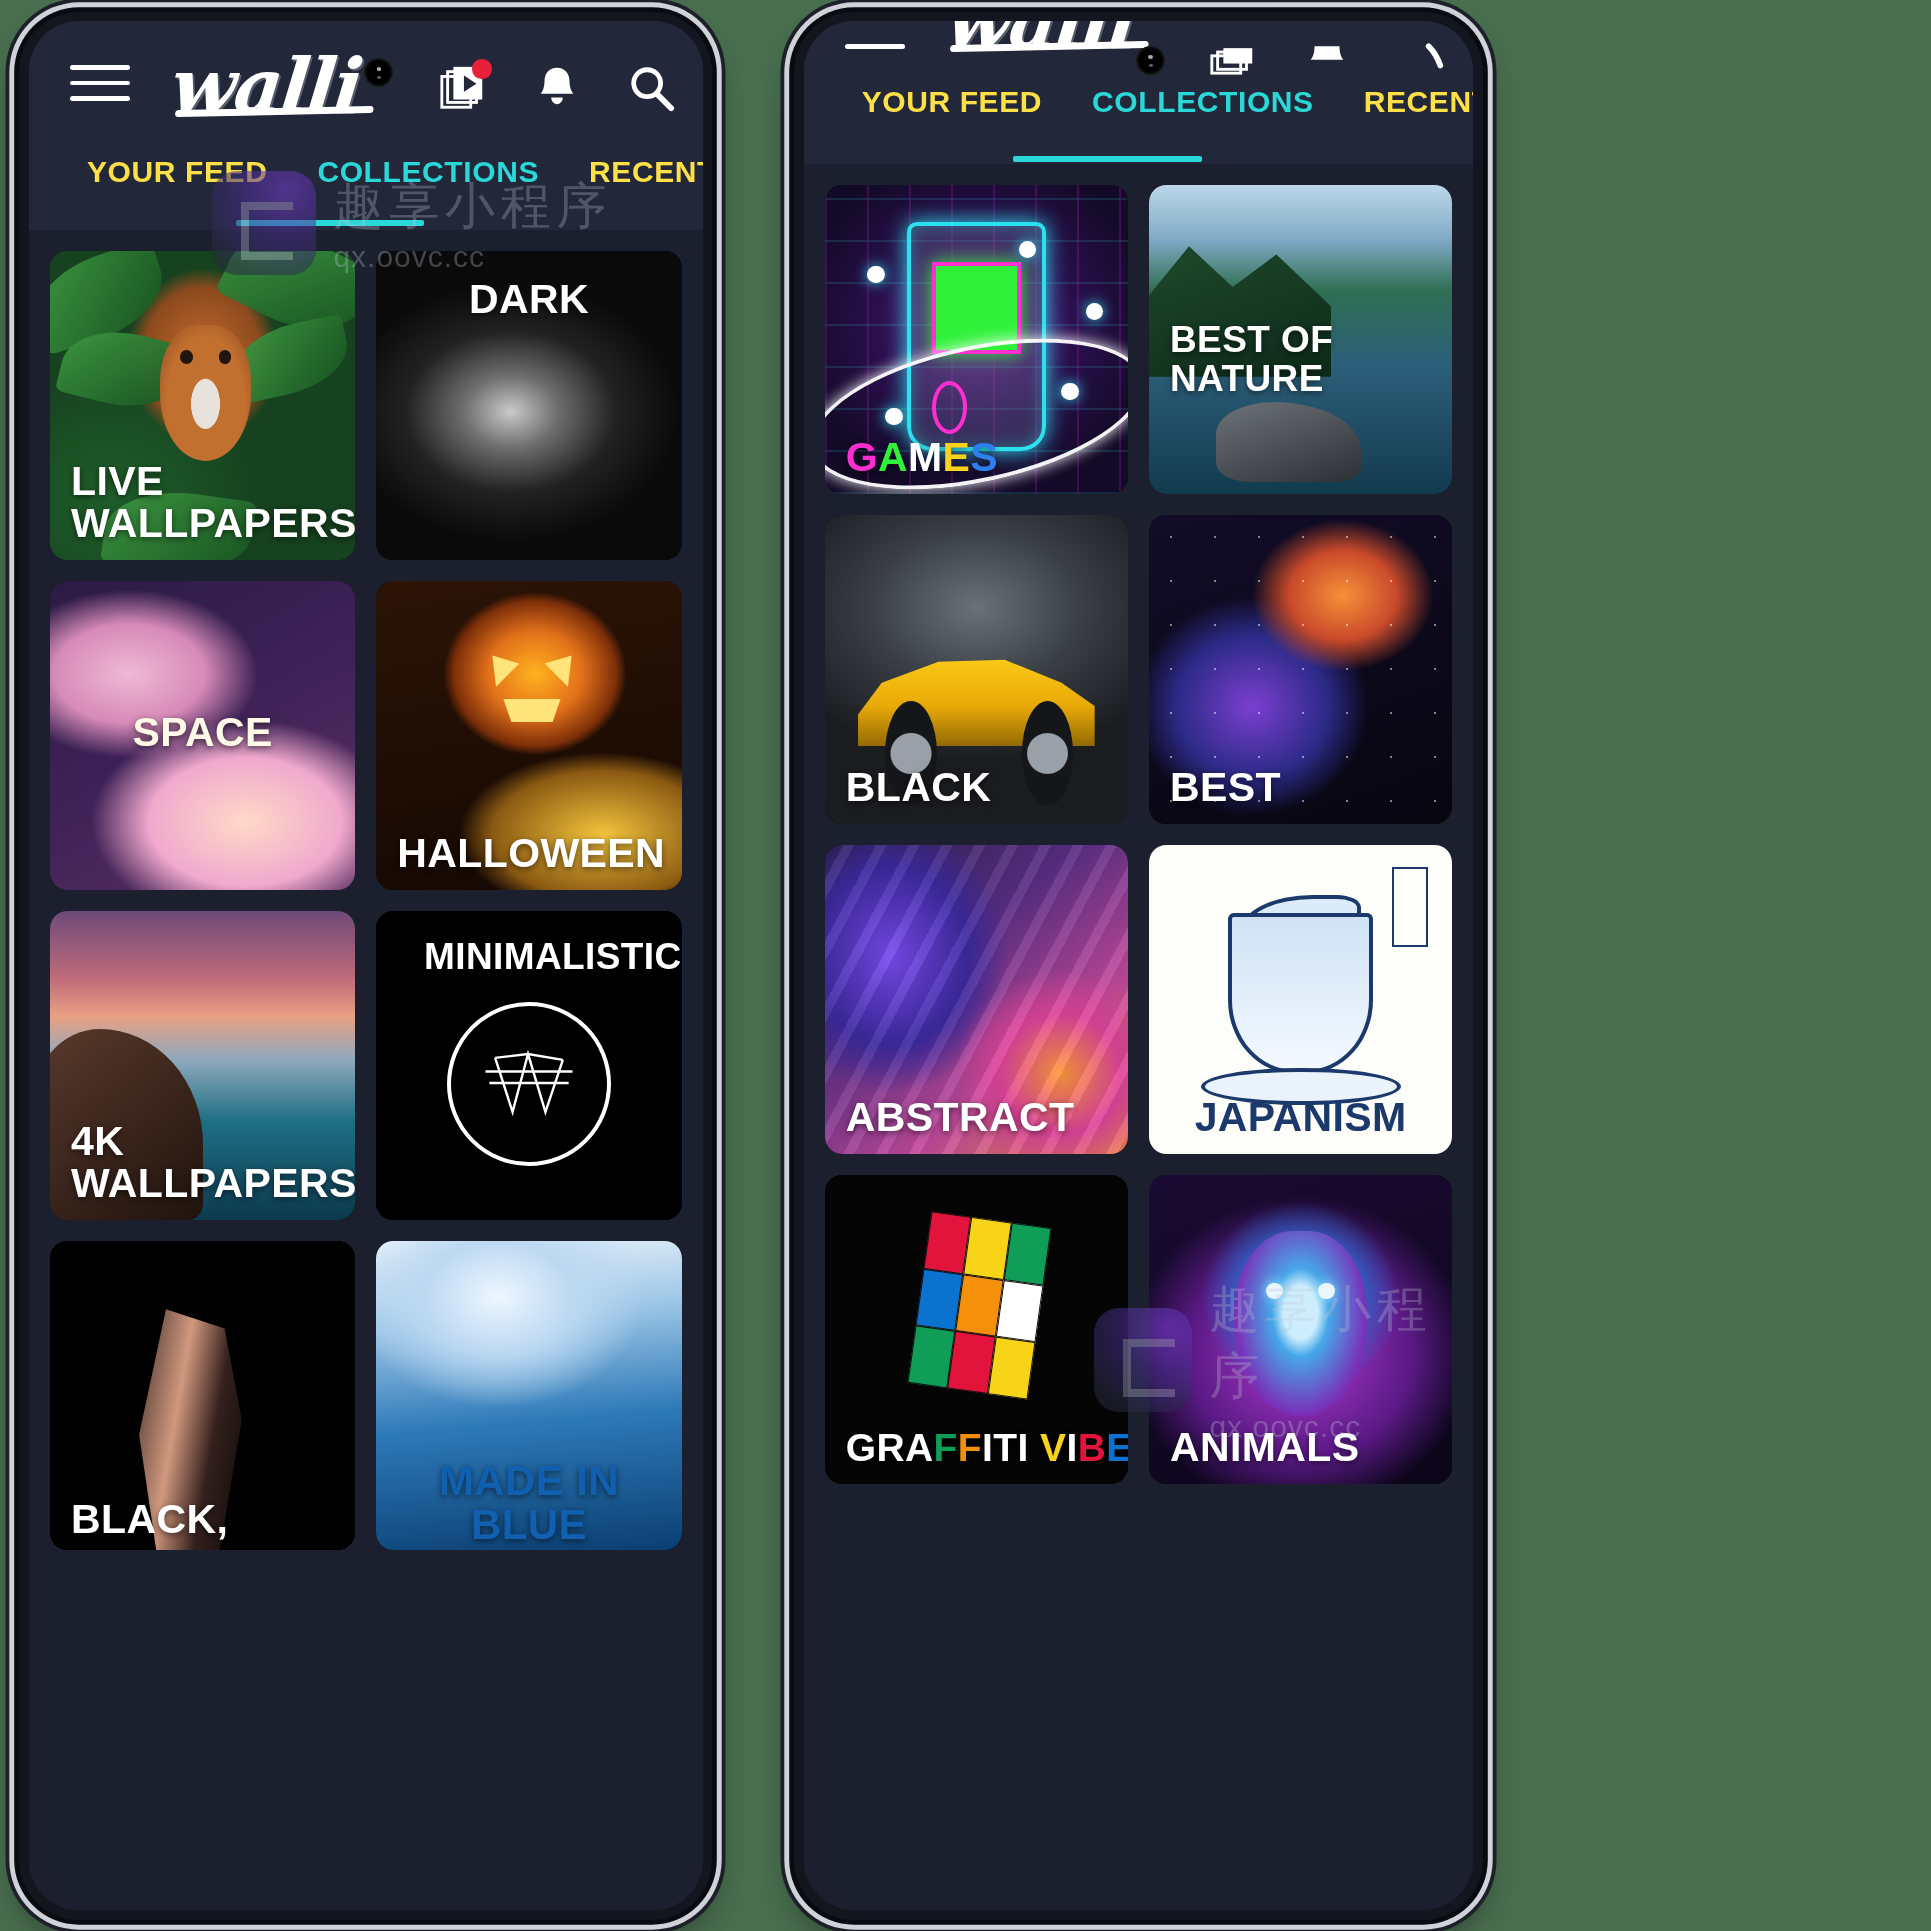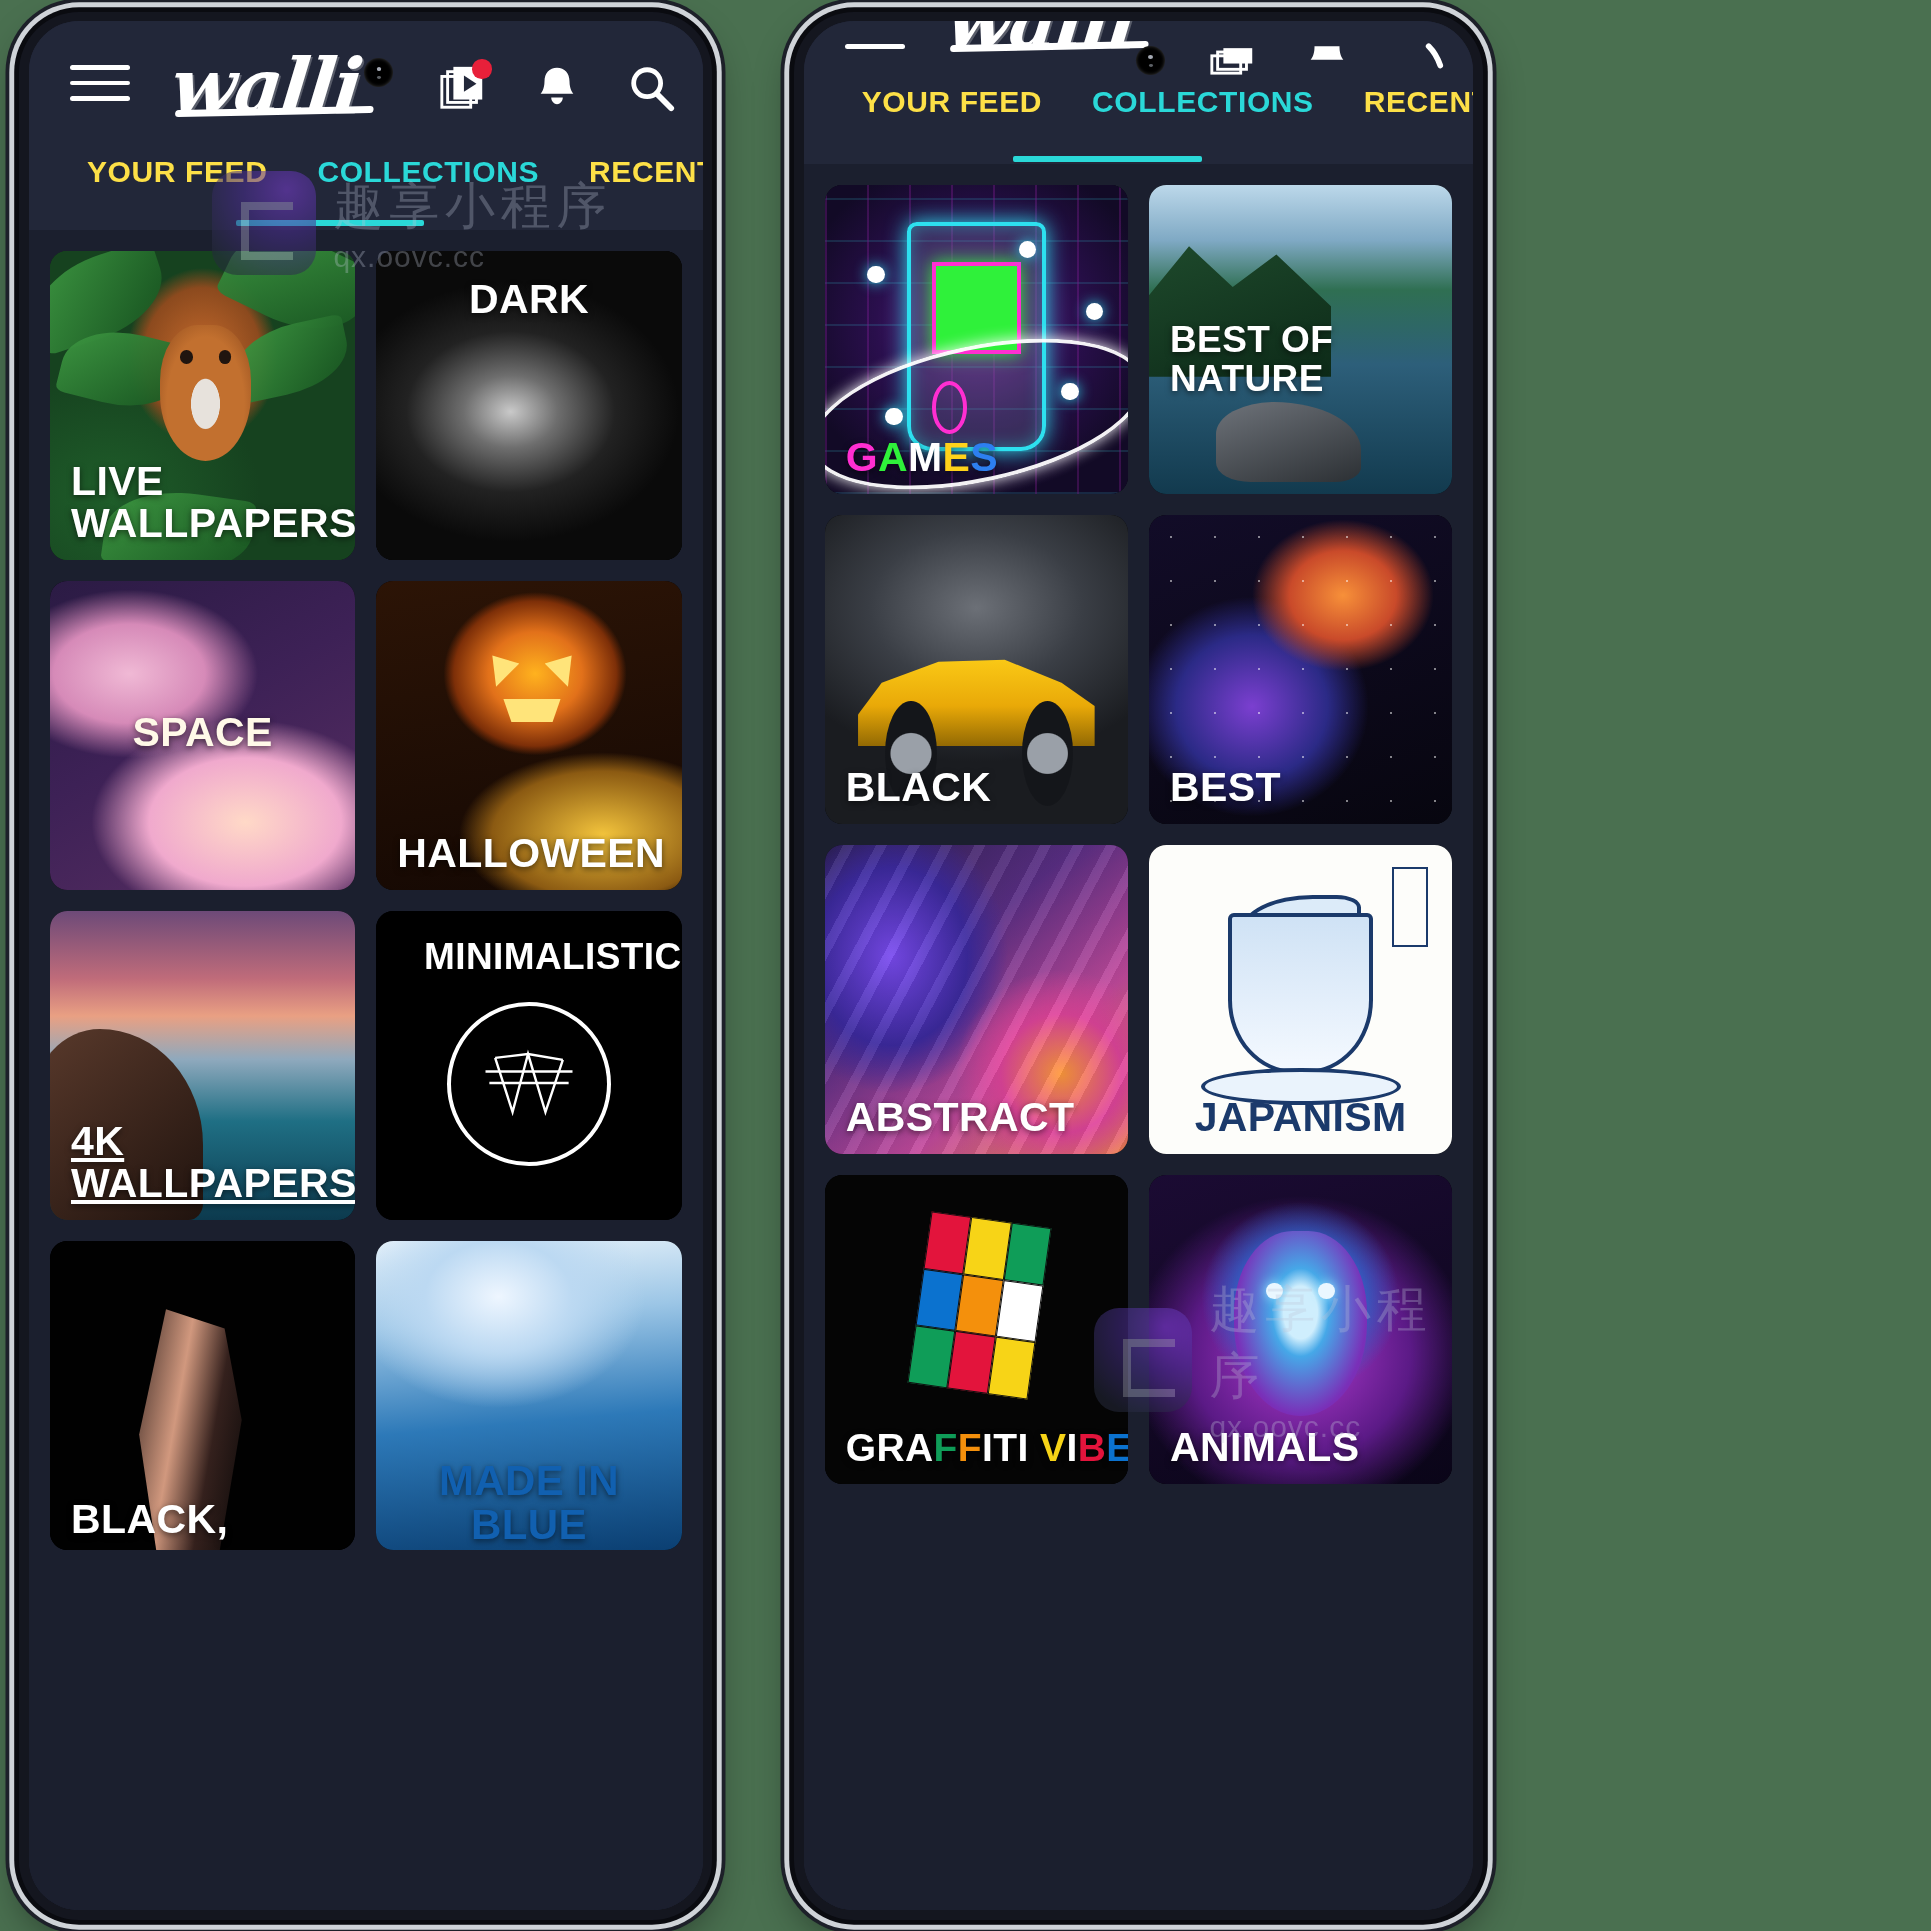--- a/index.html
+++ b/index.html
@@ -366,21 +366,21 @@
                   <i class="e1"></i>
                   <i class="e2"></i>
                   <i class="m"></i>
                 </div>
             </div>
             <div class="label">HALLOWEEN</div>
           </div>
 
           <div class="tile">
             <div class="art art-4k"></div>
-            <div class="label" style="white-space:pre-line;text-decoration:underline;">4K
+            <div class="label" style="white-space:pre-line;">4K
 WALLPAPERS</div>
           </div>
 
           <div class="tile">
             <div class="art art-min">
               <div class="mincircle"></div>
               <svg style="position:absolute;left:50%;top:56%;transform:translate(-50%,-50%)" width="145" height="145" viewBox="0 0 150 150">
                 <g fill="none" stroke="#fff" stroke-width="2.5">
                   <path d="M40 48 L58 104 L74 44 L92 104 L110 50"></path>
                   <path d="M40 48 L74 44 L110 50"></path>

